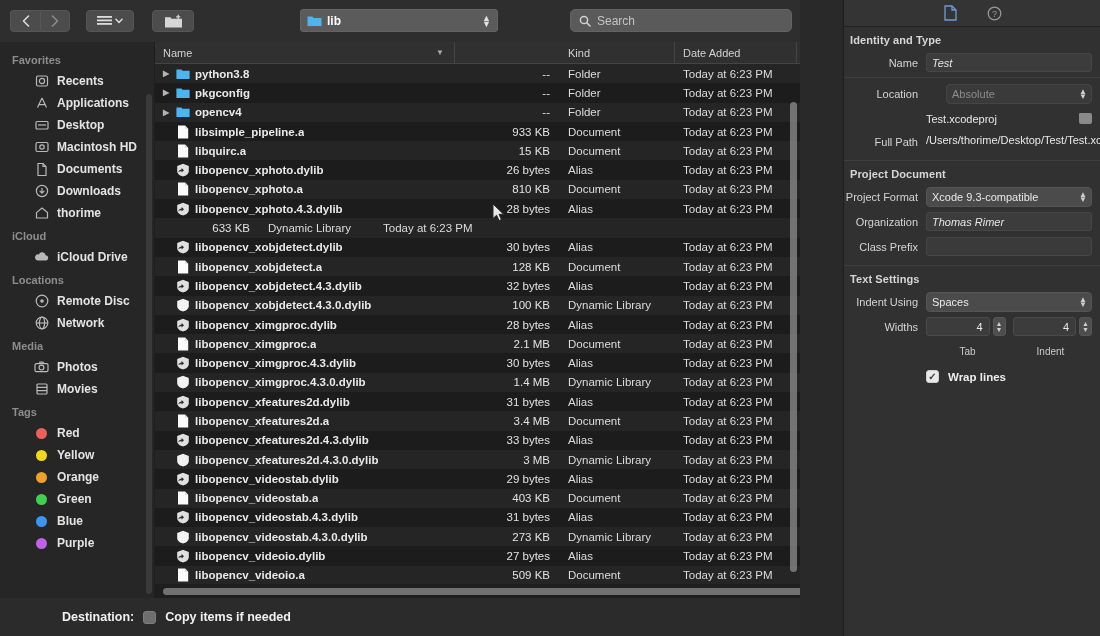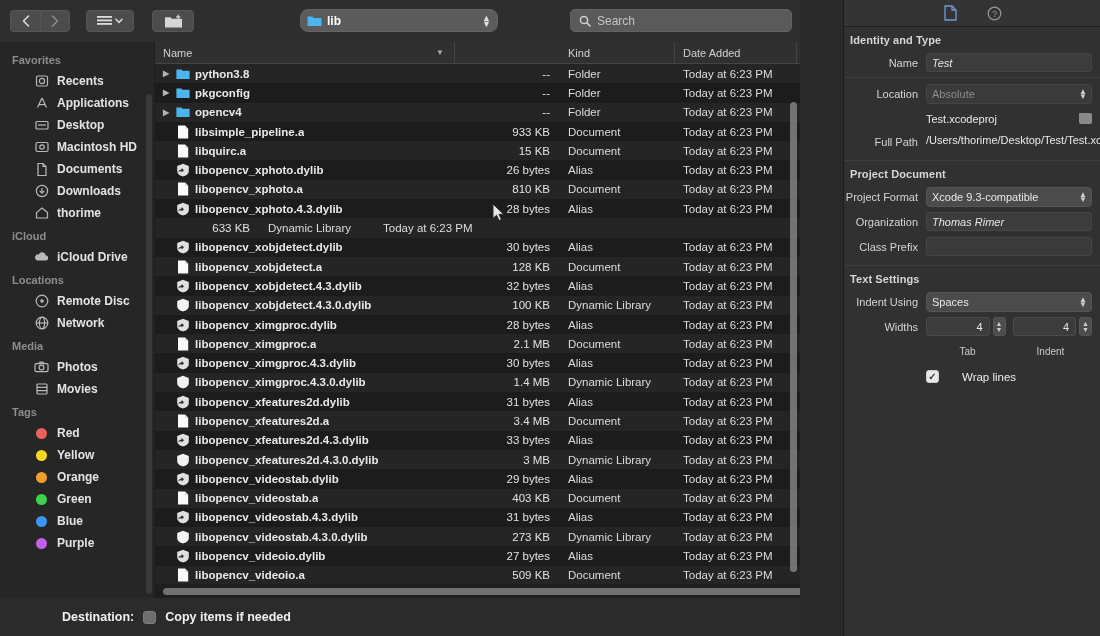--- a/index.html
+++ b/index.html
@@ -41,21 +41,21 @@
     flex: 1; height: 19px; background: #3c3c3c; border: 1px solid #464646;
     border-radius: 3px; font-size: 11px; color: #e4e4e4;
     padding: 0 5px; display: flex; align-items: center; font-style: italic;
   }
   .insp-field.empty { background:#3a3a3a; }
   .insp-select {
     flex: 1; height: 20px; background: #4b4b4b; border: 1px solid #555;
     border-radius: 4px; font-size: 11px; color: #e8e8e8;
     padding: 0 5px; display: flex; align-items: center; position: relative;
   }
-  .insp-select.disabled { color: #8c8c8c; background: #3a3a3a; border-color:#454545; }
+  .insp-select.disabled { color: #8c8c8c; background: #3a3a3a; border-color:#454545;margin-left:20px; }
   .stepper-arrows {
     position: absolute; right: 4px; top: 50%; transform: translateY(-50%);
     display: flex; flex-direction: column; line-height: 5px; font-size: 8px; color: #cfcfcf;
   }
   .insp-static { font-size: 11px; color: #e8e8e8; flex:1; }
   .insp-path { font-size: 11px; color: #e8e8e8; flex:1; line-height: 15px; }
   .folder-mini { width: 13px; height: 11px; background: #8a8a8a; border-radius: 1px 2px 2px 2px; flex:none;}
   .width-box {
     width: 74px; height: 19px; background: #3c3c3c; border:1px solid #4a4a4a; border-radius:3px;
     font-size: 11px; color:#e8e8e8; display:flex; align-items:center; justify-content:flex-end;
@@ -87,21 +87,21 @@
     display: flex; align-items: center; justify-content: center;
     color: #d8d8d8; border-radius: 4px;
   }
   .tb-nav-l { width: 30px; border-radius: 4px 0 0 4px; border-right: none; }
   .tb-nav-r { width: 30px; border-radius: 0 4px 4px 0; color:#8b8b8b; }
   .tb-view  { width: 48px; border-radius: 4px; margin-left: 8px; gap:3px;}
   .tb-new   { width: 42px; border-radius: 4px; margin-left: 10px; }
 
   .path-pop {
     position: absolute; left: 300px; top: 9px; width: 198px; height: 23px;
-    background: #5b5b5b; border: 1px solid #646464; border-radius: 8px;
+    background: #5b5b5b; border: 1px solid #646464; border-radius: 3px;
     display: flex; align-items: center; padding: 0 6px; gap: 5px;
   }
   .path-pop .label { font-size: 12px; color: #fff; font-weight: bold; }
   .pop-arrows {
     position: absolute; right: 6px; top: 50%; transform: translateY(-50%);
     display:flex; flex-direction: column; line-height: 6px; font-size: 9px; color: #e2e2e2;
   }
   .searchbox {
     position: absolute; left: 570px; top: 9px; width: 222px; height: 23px;
     background: #5a5a5a; border: 1px solid #636363; border-radius: 5px;
@@ -282,21 +282,21 @@
         </div>
     </div>
     <div class="insp-row" style="">
       <div class="insp-label"></div>
       <div style="width:90px;text-align:center" class="sublabel">Tab</div>
       <div style="width:90px;text-align:center" class="sublabel">Indent</div>
     </div>
     <div class="insp-row">
       <div class="insp-label"></div>
       <div class="checkbox-sq">✓</div>
-      <div style="margin-left:23px;font-size:11.5px;color:#ececec;font-weight:normal">Wrap lines</div>
+      <div style="margin-left:9px;font-size:11.5px;color:#ececec;font-weight:bold">Wrap lines</div>
     </div>
   </div>
 
   <div class="finder">
 
     <div class="toolbar">
       <div class="tb-group">
         <div class="tb-btn tb-nav-l">
           <svg width="8" height="12" viewBox="0 0 8 12">
               <path d="M6.5 1 1.5 6l5 5" fill="none" stroke="#dcdcdc" stroke-width="1.6" stroke-linecap="round" stroke-linejoin="round"></path>

